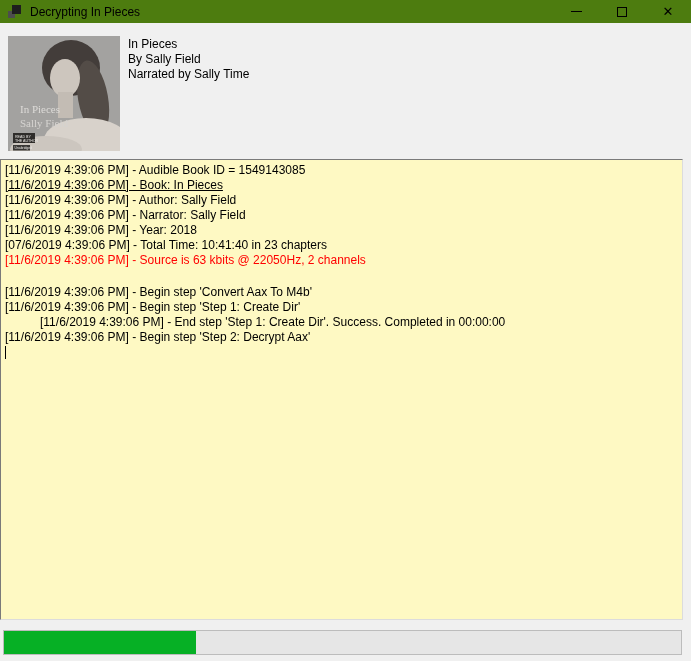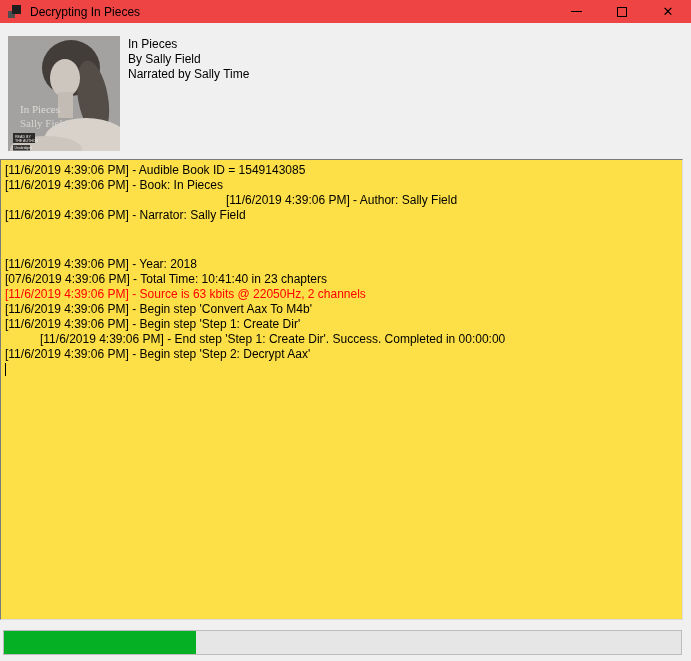--- a/index.html
+++ b/index.html
@@ -13,21 +13,21 @@
     position: relative;
     width: 691px;
     height: 661px;
     background: #f0f0f0;
   }
   
   .titlebar {
     position: absolute;
     top: 0; left: 0;
     width: 691px; height: 23px;
-    background: #ef4444;
+    background: #4d7c0f;
     display: flex;
     align-items: center;
   }
   .app-icon {
     position: relative;
     width: 13px; height: 13px;
     margin-left: 8px;
     flex: 0 0 auto;
   }
   .app-icon .sq-small {
@@ -71,21 +71,21 @@
     left: 128px; top: 37px;
     font-size: 12px;
     line-height: 15px;
     color: #000000;
   }
   
   .log-box {
     position: absolute;
     left: 0; top: 159px;
     width: 683px; height: 461px;
-    background: #fde047;
+    background: #fef9c3;
     border-top: 1px solid #7a7a7a;
     border-left: 1px solid #7a7a7a;
     border-right: 1px solid #dcdcdc;
     border-bottom: 1px solid #dcdcdc;
     padding: 3px 4px;
     overflow: hidden;
     cursor: text;
   }
   .log-line {
     font-size: 12px;
@@ -161,27 +161,27 @@
 
   <div class="book-info">
     <div>In Pieces</div>
     <div>By Sally Field</div>
     <div>Narrated by Sally Time</div>
   </div>
 
   <div class="log-box">
 
     <div class="log-line" style="color: rgb(0, 0, 0);">[11/6/2019 4:39:06 PM] - Audible Book ID = 1549143085</div>
-      <div class="log-line" style="color: rgb(0, 0, 0);">[11/6/2019 4:39:06 PM] - Book: In Pieces</div>
-      <div class="log-line" style="color: rgb(0, 0, 0); text-align: center;">[11/6/2019 4:39:06 PM] - Author: Sally Field</div>
+      <div class="log-line" style="color: rgb(0, 0, 0); text-decoration: underline;">[11/6/2019 4:39:06 PM] - Book: In Pieces</div>
+      <div class="log-line" style="color: rgb(0, 0, 0);">[11/6/2019 4:39:06 PM] - Author: Sally Field</div>
       <div class="log-line" style="color: rgb(0, 0, 0);">[11/6/2019 4:39:06 PM] - Narrator: Sally Field</div>
-      <div class="log-line" style="color: rgb(0, 0, 0); margin-top: 34px;">[11/6/2019 4:39:06 PM] - Year: 2018</div>
+      <div class="log-line" style="color: rgb(0, 0, 0);">[11/6/2019 4:39:06 PM] - Year: 2018</div>
       <div class="log-line" style="color: rgb(0, 0, 0);">[07/6/2019 4:39:06 PM] - Total Time: 10:41:40 in 23 chapters</div>
       <div class="log-line" style="color: rgb(255, 0, 0);">[11/6/2019 4:39:06 PM] - Source is 63 kbits @ 22050Hz, 2 channels</div>
-      <div class="log-line" style="color: rgb(0, 0, 0);">[11/6/2019 4:39:06 PM] - Begin step 'Convert Aax To M4b'</div>
+      <div class="log-line" style="color: rgb(0, 0, 0); margin-top: 17px;">[11/6/2019 4:39:06 PM] - Begin step 'Convert Aax To M4b'</div>
       <div class="log-line" style="color: rgb(0, 0, 0);">[11/6/2019 4:39:06 PM] - Begin step 'Step 1: Create Dir'</div>
       <div class="log-line" style="color: rgb(0, 0, 0); padding-left: 35px;">[11/6/2019 4:39:06 PM] - End step 'Step 1: Create Dir'. Success. Completed in 00:00:00</div>
       <div class="log-line" style="color: rgb(0, 0, 0);">[11/6/2019 4:39:06 PM] - Begin step 'Step 2: Decrypt Aax'</div>
       <div class="caret-line">
       <div class="caret"></div>
     </div>
   </div>
 
   <div class="progress" style="background: rgb(230, 230, 230);">
     <div class="progress-fill" style="width: 28.4%; background: rgb(6, 176, 37);"></div>

